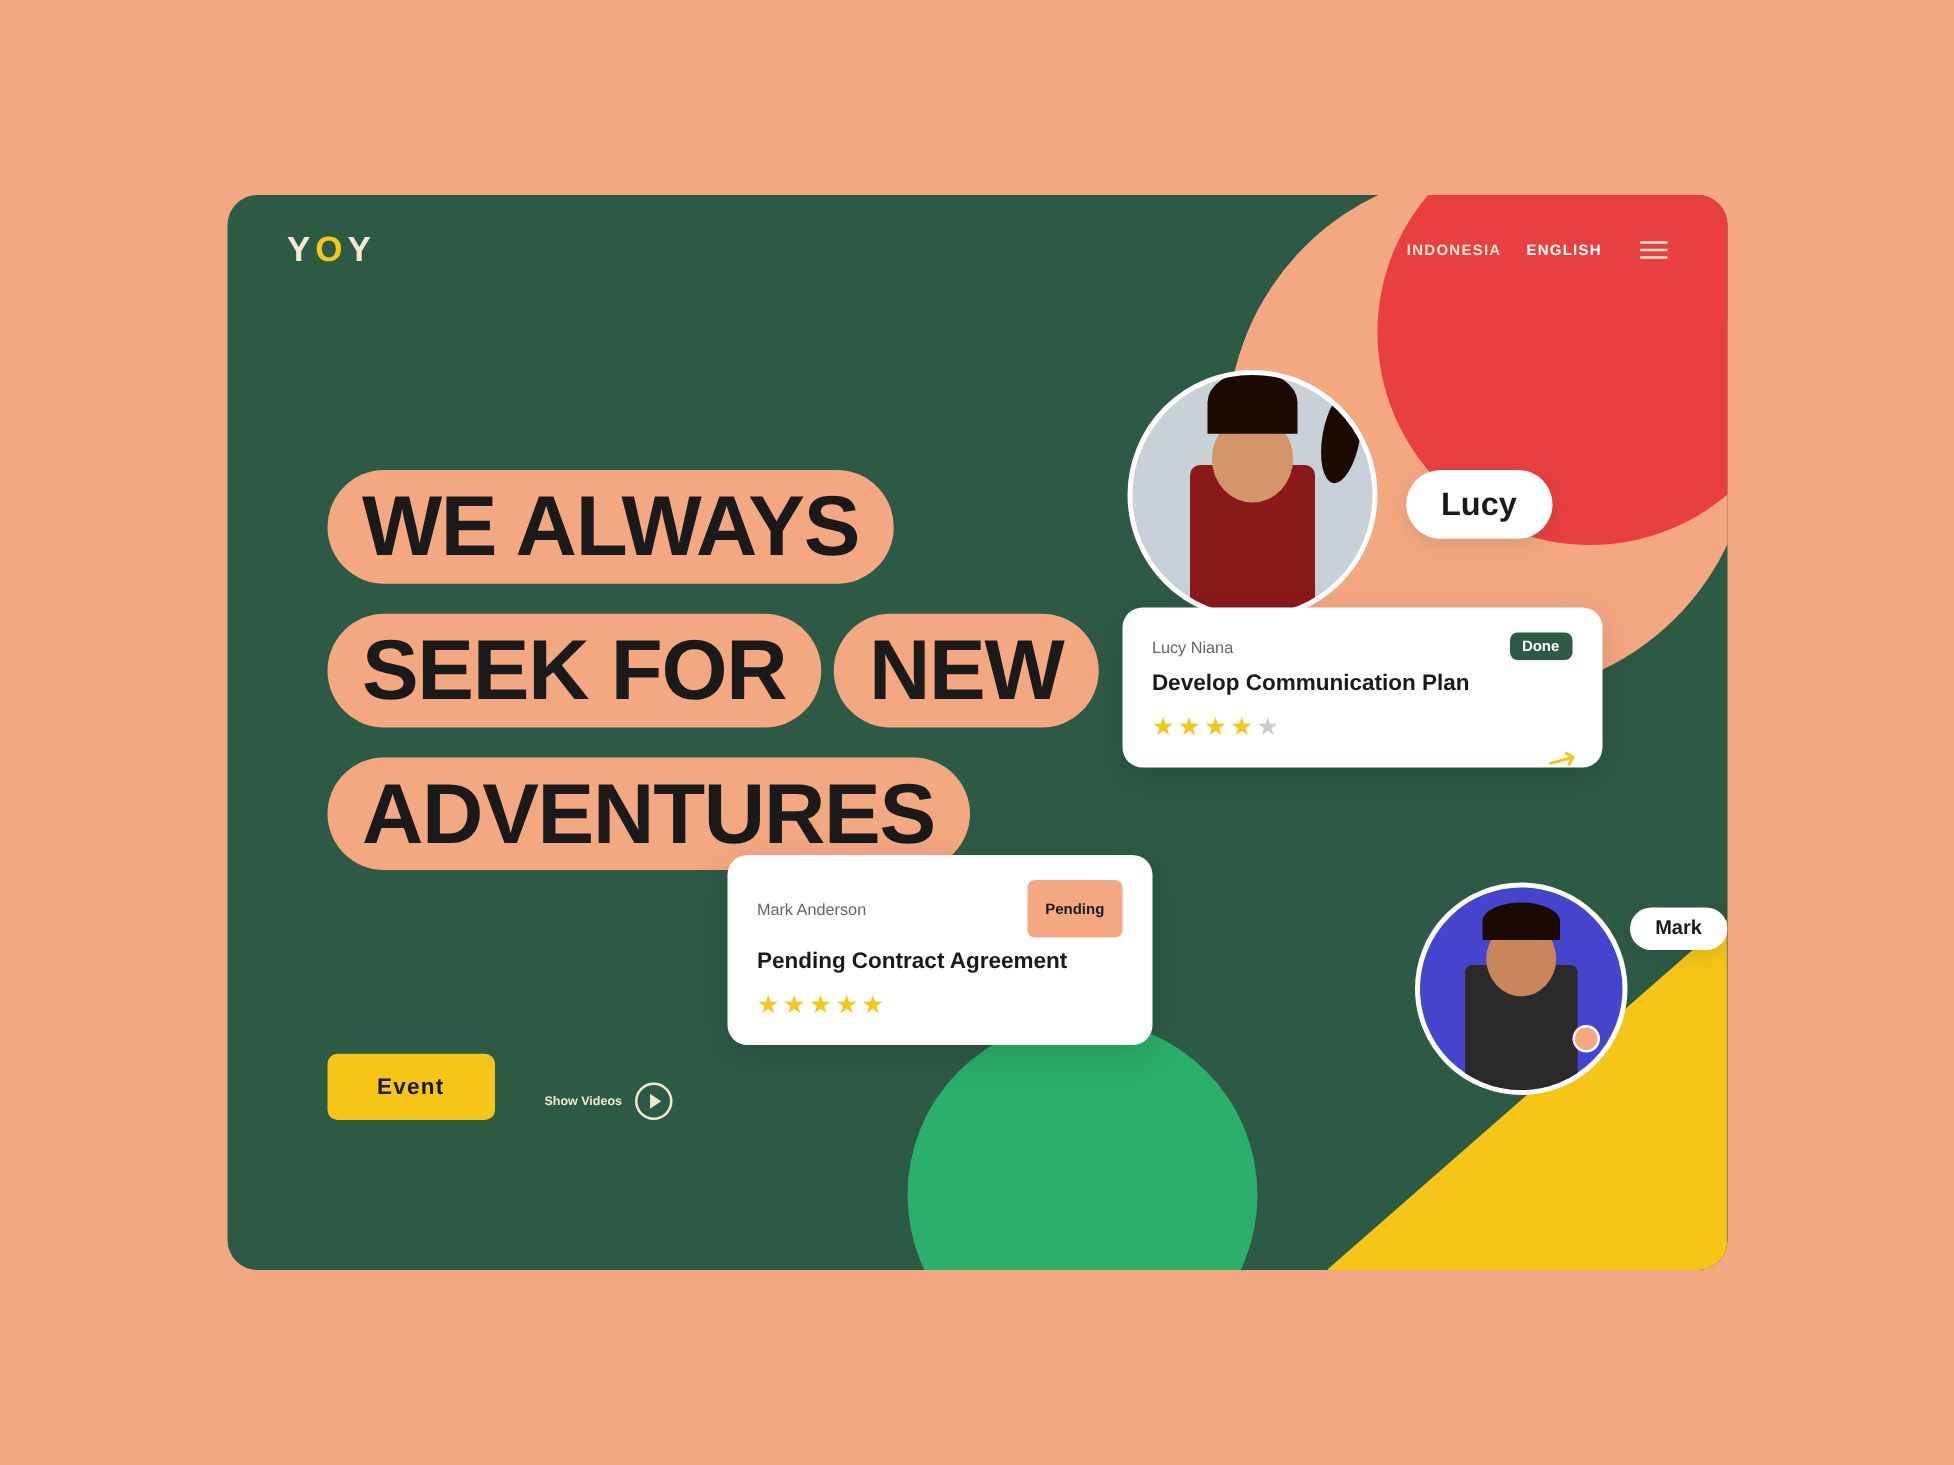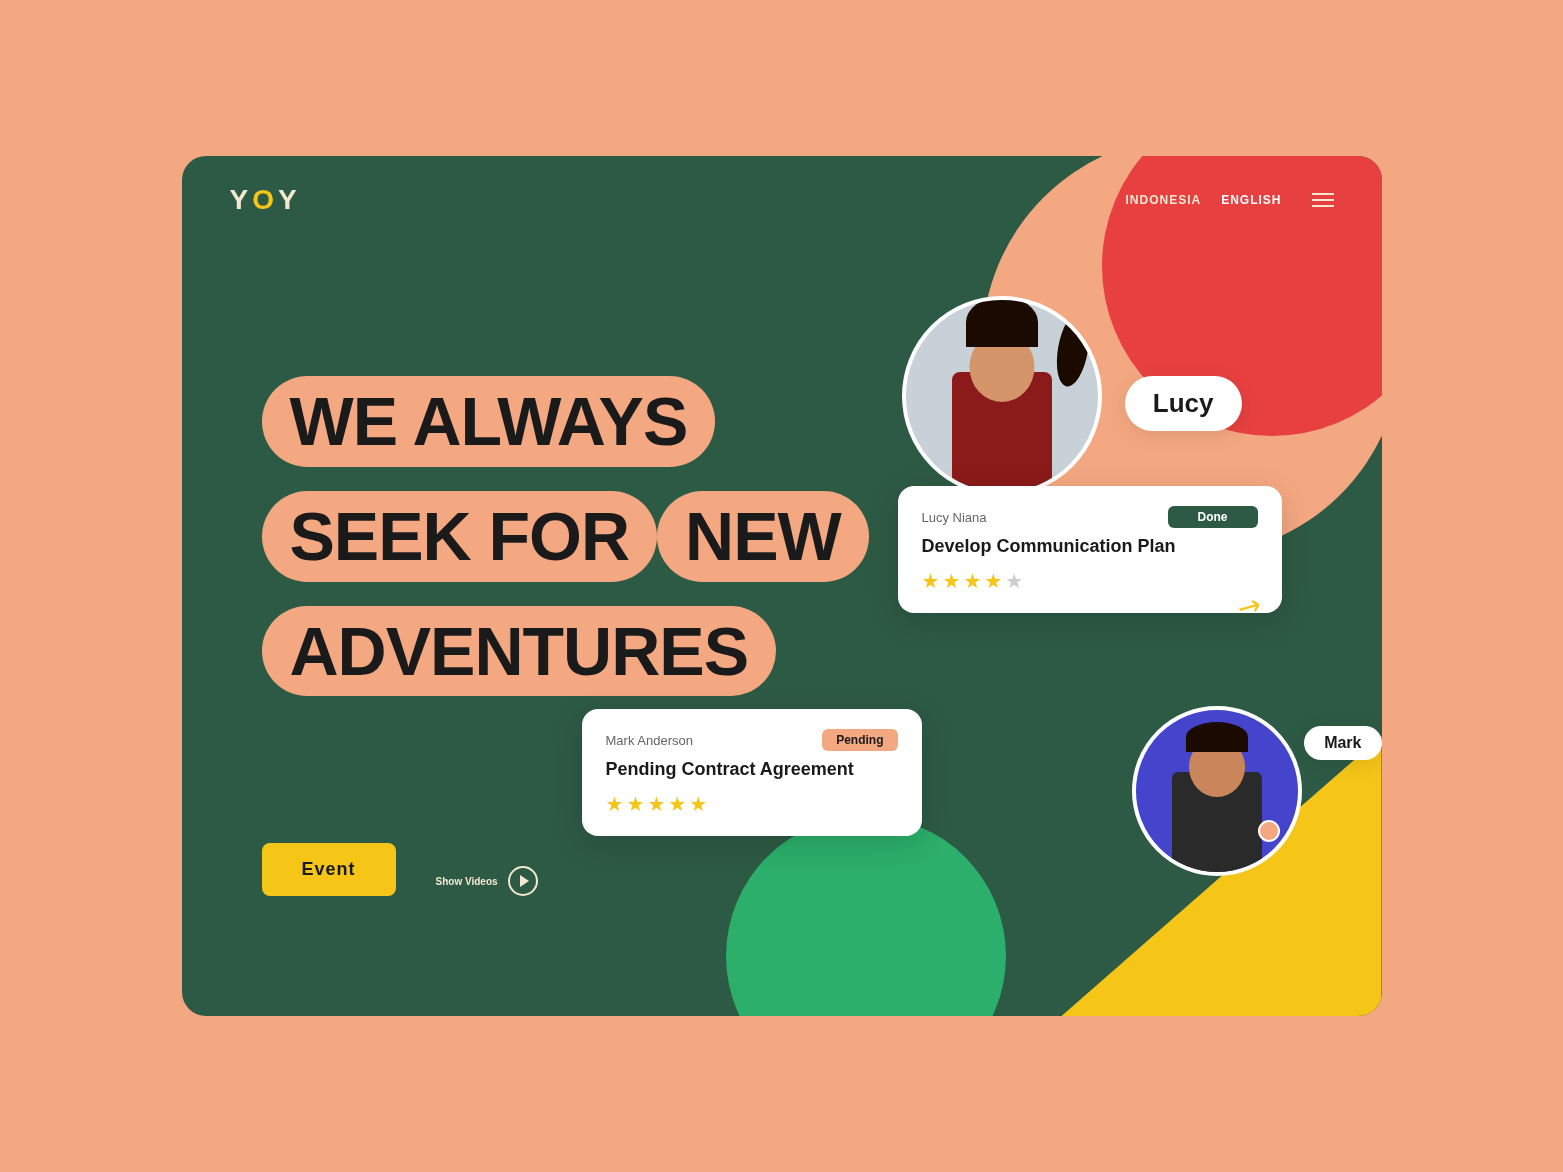--- a/index.html
+++ b/index.html
@@ -143,20 +143,21 @@
       margin-bottom: 12px;
       font-size: 68px;
       font-weight: 900;
       color: #1a1a1a;
       letter-spacing: -1px;
       line-height: 1.1;
     }
 
     .hero-line-wrap {
       display: flex;
+      gap: 10px;
       margin-bottom: 12px;
     }
 
     
     .buttons-area {
       position: absolute;
       bottom: 120px;
       left: 80px;
       display: flex;
       align-items: flex-end;
@@ -263,31 +264,31 @@
       font-size: 13px;
       color: #666;
       font-weight: 400;
       font-family: Arial, sans-serif;
     }
 
     .task-badge-done {
       background: #2D5A45;
       color: #fff;
       border-radius: 6px;
-      padding: 4px 30px;
+      padding: 4px 10px;
       font-size: 12px;
       font-weight: 700;
       font-family: Arial, sans-serif;
     }
 
     .task-badge-pending {
       background: #F4A882;
       color: #1a1a1a;
       border-radius: 6px;
-      padding: 4px 14px;
+      padding: 16px 14px;
       font-size: 12px;
       font-weight: 700;
       font-family: Arial, sans-serif;
     }
 
     .task-title {
       font-size: 18px;
       font-weight: 900;
       color: #1a1a1a;
       margin-bottom: 12px;

